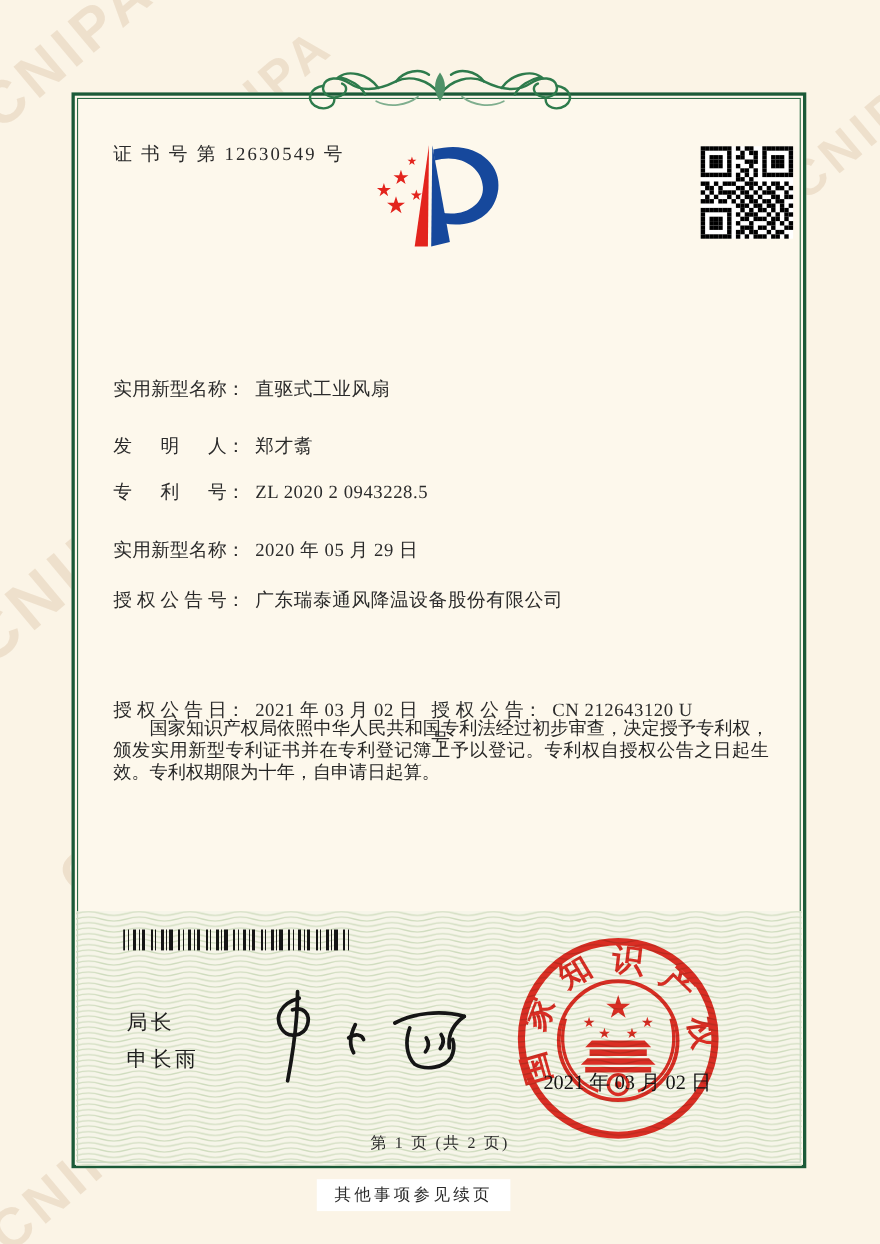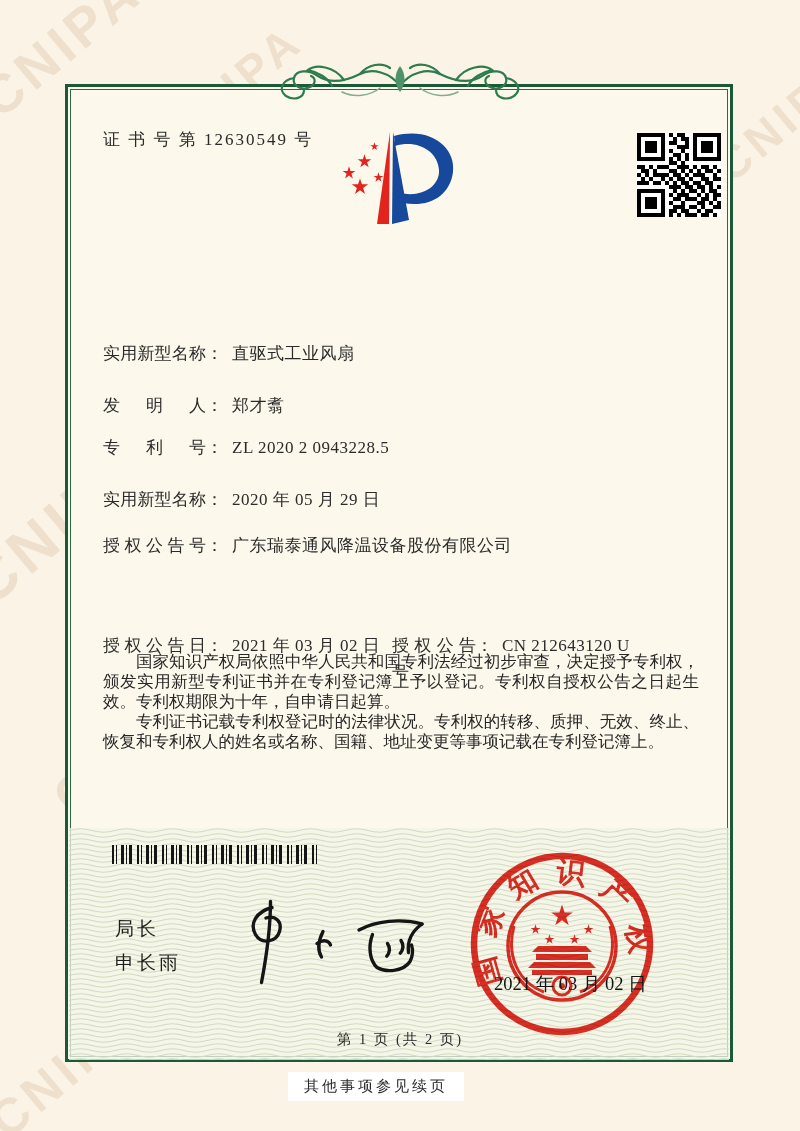--- a/index.html
+++ b/index.html
@@ -444,21 +444,20 @@
   </div>
   <div class="field-row" style="top:632px">
     <span class="flabel">授权公告日</span><span class="fcolon">：</span><span class="fvalue">2021 年 03 月 02 日</span>
     <span class="pair2">
       <span class="flabel">授权公告号</span><span class="fcolon">：</span><span class="fvalue">CN 212643120 U</span>
     </span>
   </div>
 
   <div class="paragraphs">
     <p>国家知识产权局依照中华人民共和国专利法经过初步审查，决定授予专利权，颁发实用新型专利证书并在专利登记簿上予以登记。专利权自授权公告之日起生效。专利权期限为十年，自申请日起算。</p>
-    <p>专利证书记载专利权登记时的法律状况。专利权的转移、质押、无效、终止、恢复和专利权人的姓名或名称、国籍、地址变更等事项记载在专利登记簿上。</p>
   </div>
 
   <div class="barcode"></div>
 
   <div class="sig-title">局长</div>
   <div class="sig-name">申长雨</div>
 
   <svg class="sig-script" viewBox="0 0 280 120">
     <g stroke="#151515" stroke-width="4.5" fill="none" stroke-linecap="round" stroke-linejoin="round">
       <path d="M52,14 C30,20 22,36 30,50 C38,64 58,60 62,46 C66,32 56,24 44,28"></path>

